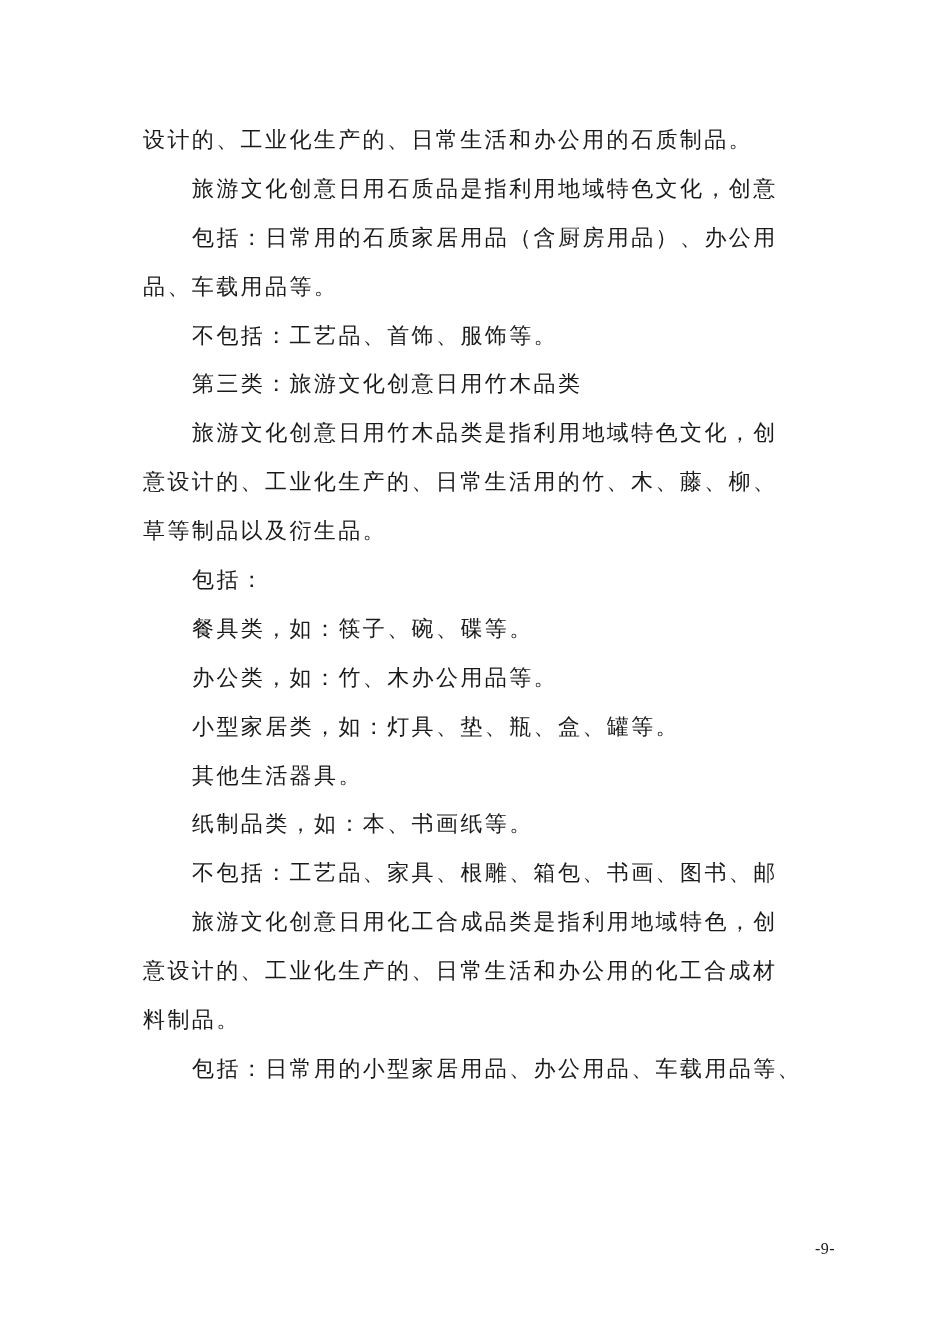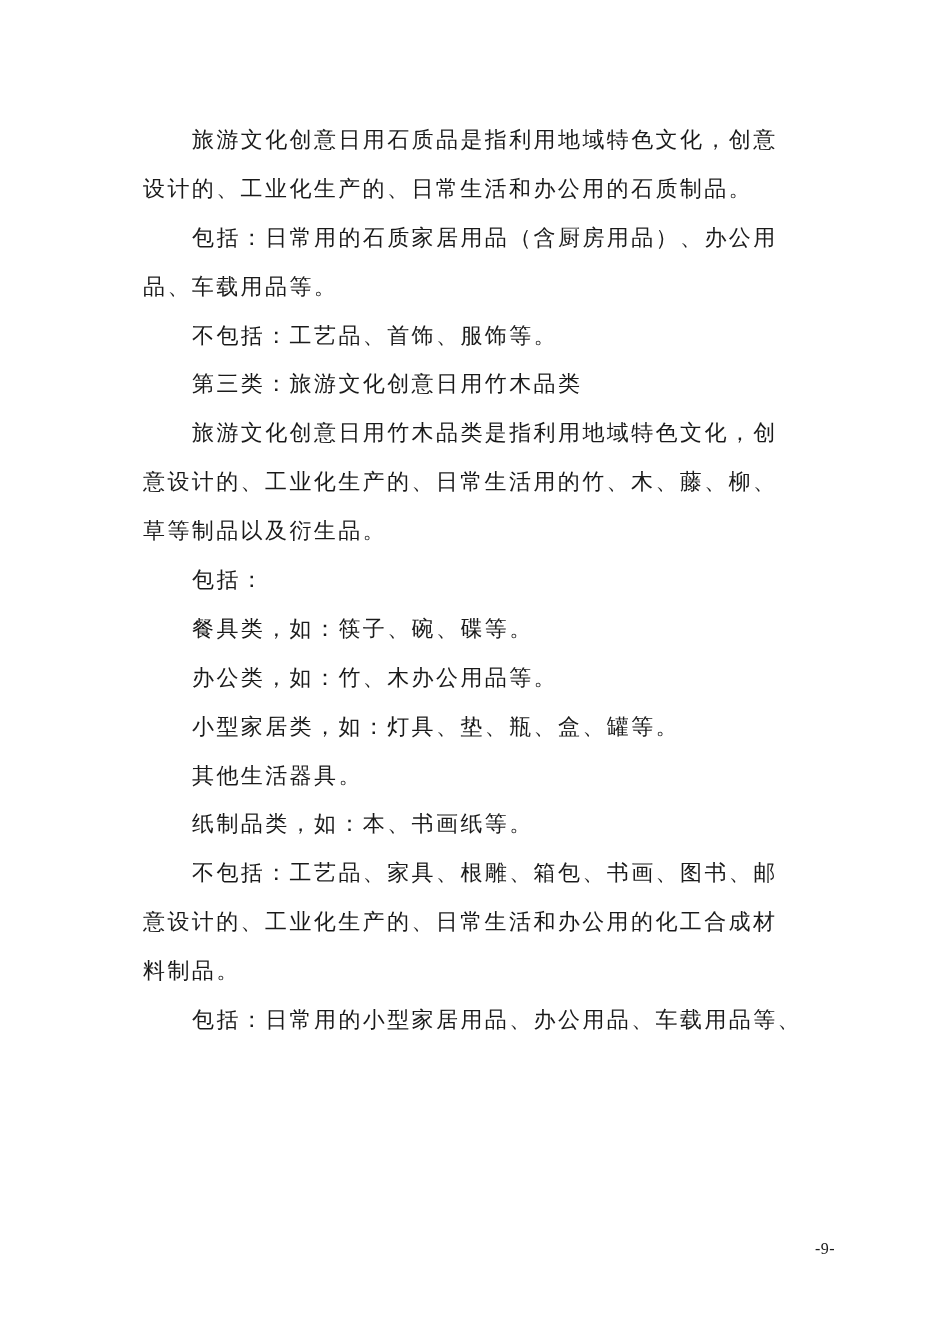--- a/index.html
+++ b/index.html
@@ -47,34 +47,35 @@
       font-size: 16px;
       color: #1a1a1a;
       letter-spacing: 0.5px;
     }
   </style>
 </head>
 <body>
 
 <div class="page">
   <div class="body-text">
+    <div class="line">设计的、工业化生产的、日常生活和办公用的石质制品。</div>
     <div class="line indent">旅游文化创意日用石质品是指利用地域特色文化，创意</div>
-    <div class="line">设计的、工业化生产的、日常生活和办公用的石质制品。</div>
     <div class="line indent">包括：日常用的石质家居用品（含厨房用品）、办公用</div>
     <div class="line">品、车载用品等。</div>
     <div class="line indent">不包括：工艺品、首饰、服饰等。</div>
     <div class="line indent">第三类：旅游文化创意日用竹木品类</div>
     <div class="line indent">旅游文化创意日用竹木品类是指利用地域特色文化，创</div>
     <div class="line">意设计的、工业化生产的、日常生活用的竹、木、藤、柳、</div>
     <div class="line">草等制品以及衍生品。</div>
     <div class="line indent">包括：</div>
     <div class="line indent">餐具类，如：筷子、碗、碟等。</div>
     <div class="line indent">办公类，如：竹、木办公用品等。</div>
     <div class="line indent">小型家居类，如：灯具、垫、瓶、盒、罐等。</div>
     <div class="line indent">其他生活器具。</div>
     <div class="line indent">纸制品类，如：本、书画纸等。</div>
     <div class="line indent">不包括：工艺品、家具、根雕、箱包、书画、图书、邮</div>
+    <div class="line indent">旅游文化创意日用化工合成品类是指利用地域特色，创</div>
     <div class="line">意设计的、工业化生产的、日常生活和办公用的化工合成材</div>
     <div class="line">料制品。</div>
     <div class="line indent">包括：日常用的小型家居用品、办公用品、车载用品等、</div>
   </div>
   <div class="page-number">-9-</div>
 </div>
 
 </body></html>

